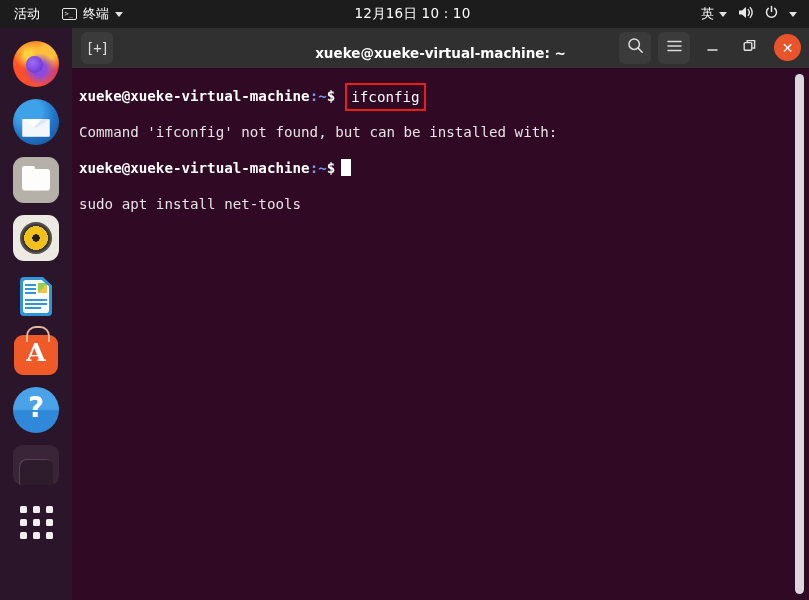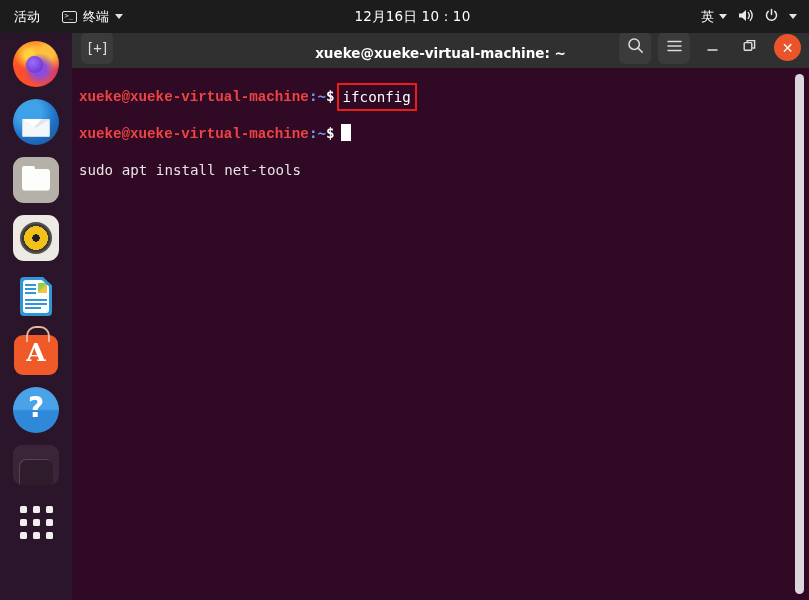--- a/index.html
+++ b/index.html
@@ -6,21 +6,21 @@
   html, body {
     width: 809px; height: 600px;
     overflow: hidden;
     background: #2c0b20;
     font-family: "DejaVu Sans", "Liberation Sans", sans-serif;
   }
 
   
   #topbar {
     position: absolute; top: 0; left: 0;
-    width: 809px; height: 33px;
+    width: 809px; height: 28px;
     background: #1c1c1c;
     display: flex; align-items: center;
     color: #ffffff;
     font-size: 13px;
     z-index: 40;
   }
   #topbar .activities {
     padding: 0 12px 0 14px; height: 27px;
     display: flex; align-items: center;
     cursor: pointer;
@@ -294,28 +294,28 @@
     overflow: hidden;
   }
   .tline {
     font-family: "DejaVu Sans Mono", "Liberation Mono", monospace;
     font-size: 14.2px;
     line-height: 36px;
     color: #e7e2e5;
     white-space: pre;
     padding-left: 4px;
   }
-  .tline .user { color: #ef4444; font-weight: 700; font-family: Liberation Mono, monospace; }
+  .tline .user { color: #ffffff; font-weight: 700; }
   .tline .path { color: #6f9cf7; font-weight: 700; }
   .tline .dollar { color: #ffffff; font-weight: 700; }
   .cmd-box {
     display: inline-block;
     border: 2.5px solid #ee1b1b;
     padding: 0 4px;
-    margin-left: 2px;
+    margin-left: 10px;
     line-height: 24px;
     color: #ffffff;
     vertical-align: middle;
   }
   .cursor {
     display: inline-block;
     width: 10px; height: 17px;
     background: #ffffff;
     vertical-align: -3px;
     margin-left: 6px;
@@ -431,20 +431,21 @@
       <div class="closebtn">
         <span>✕</span>
       </div>
     </div>
   </div>
 
   <div id="termbody">
 
     <div class="tline"><span class="user">xueke@xueke-virtual-machine</span><span class="path">:~</span><span class="dollar">$</span><span class="cmd-box">ifconfig</span></div>
 
+    <div class="tline">Command 'ifconfig' not found, but can be installed with:</div>
 
     <div class="tline"><span class="user">xueke@xueke-virtual-machine</span><span class="path">:~</span><span class="dollar">$</span><span class="cursor"></span></div>
 
     <div class="tline">sudo apt install net-tools</div>
 
     <div id="scrollbar"></div>
   </div>
 </div>
 
 </body></html>

